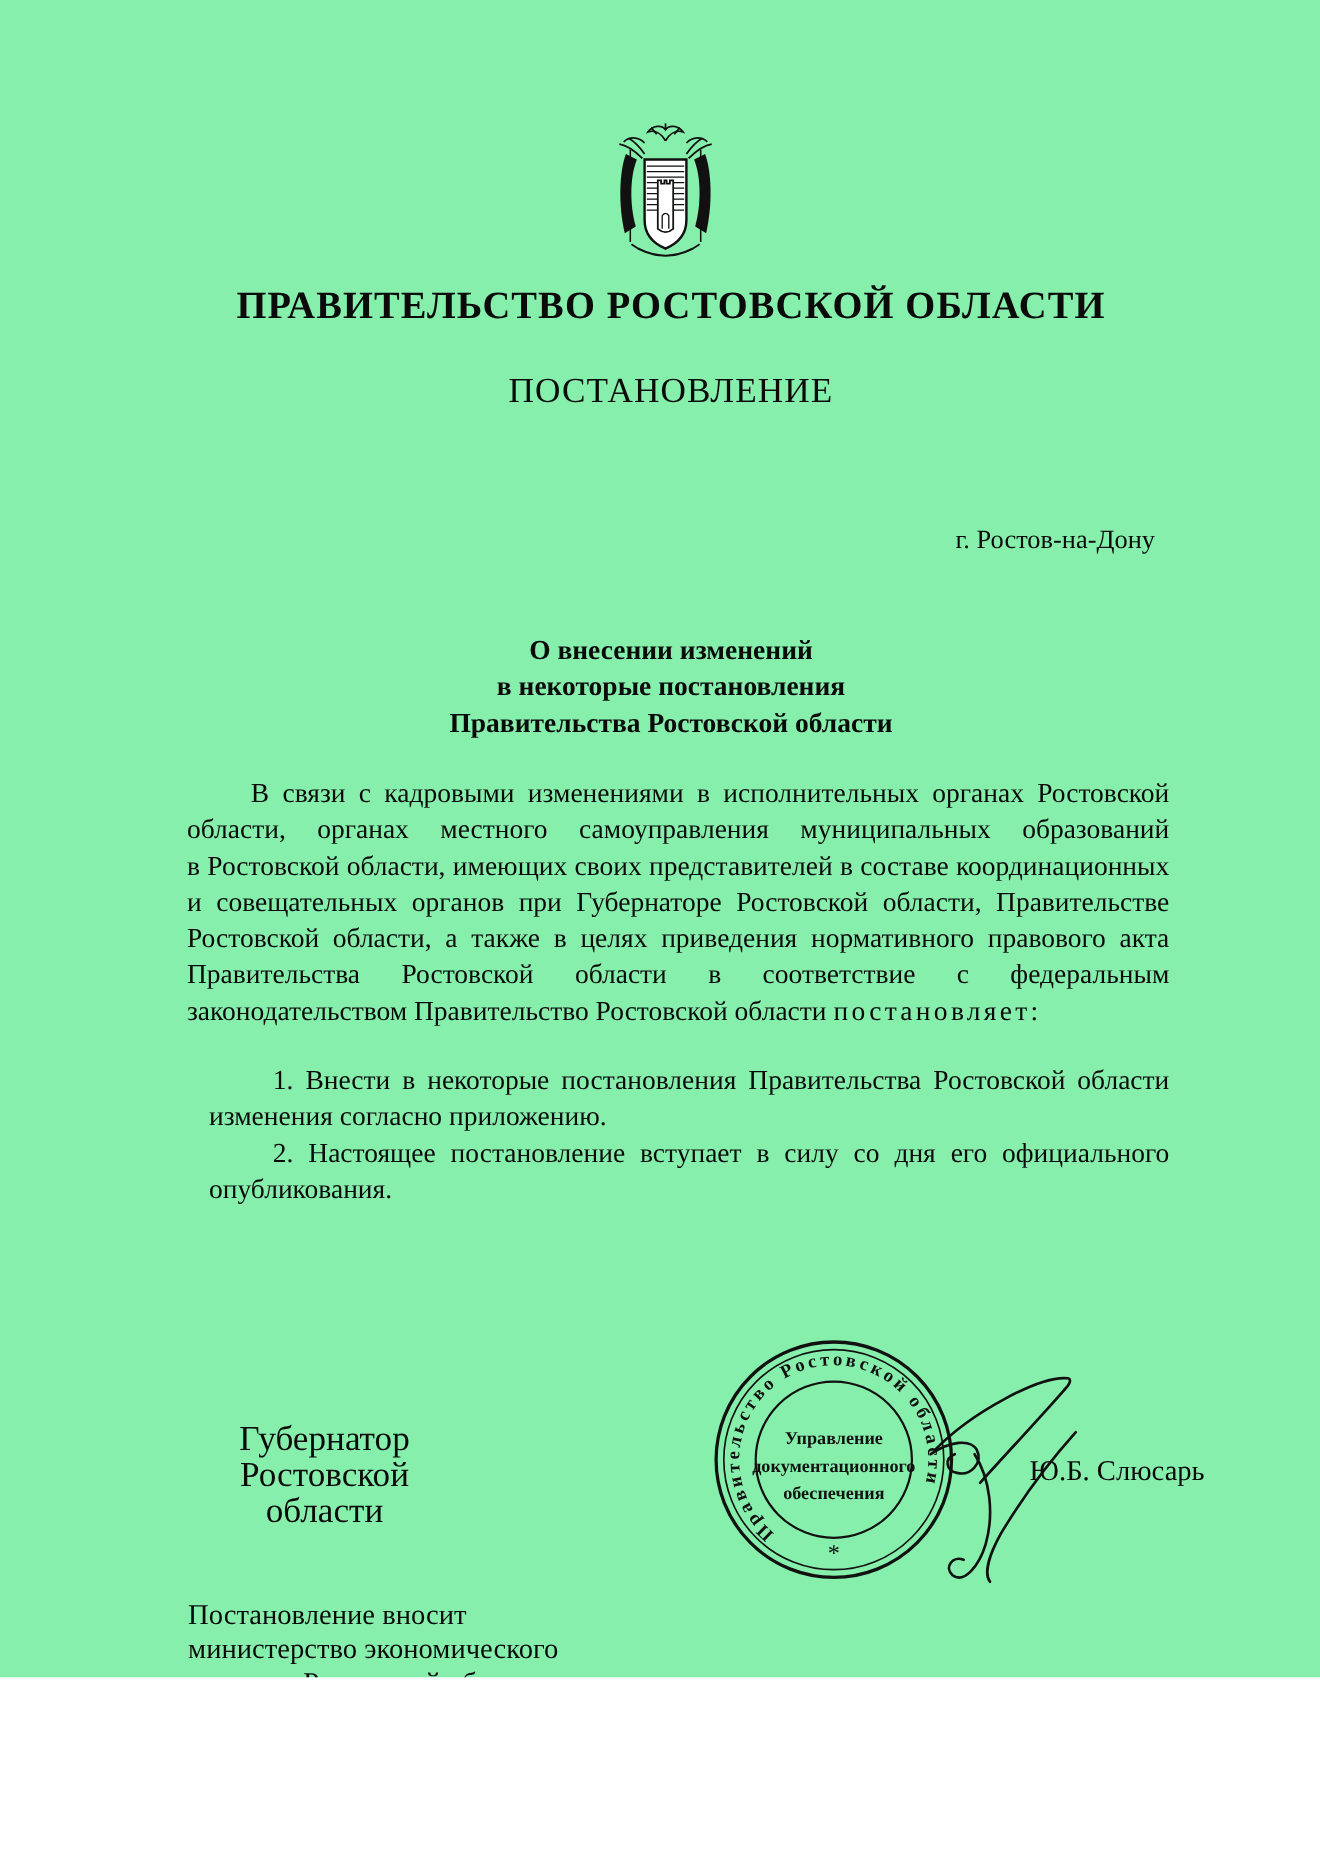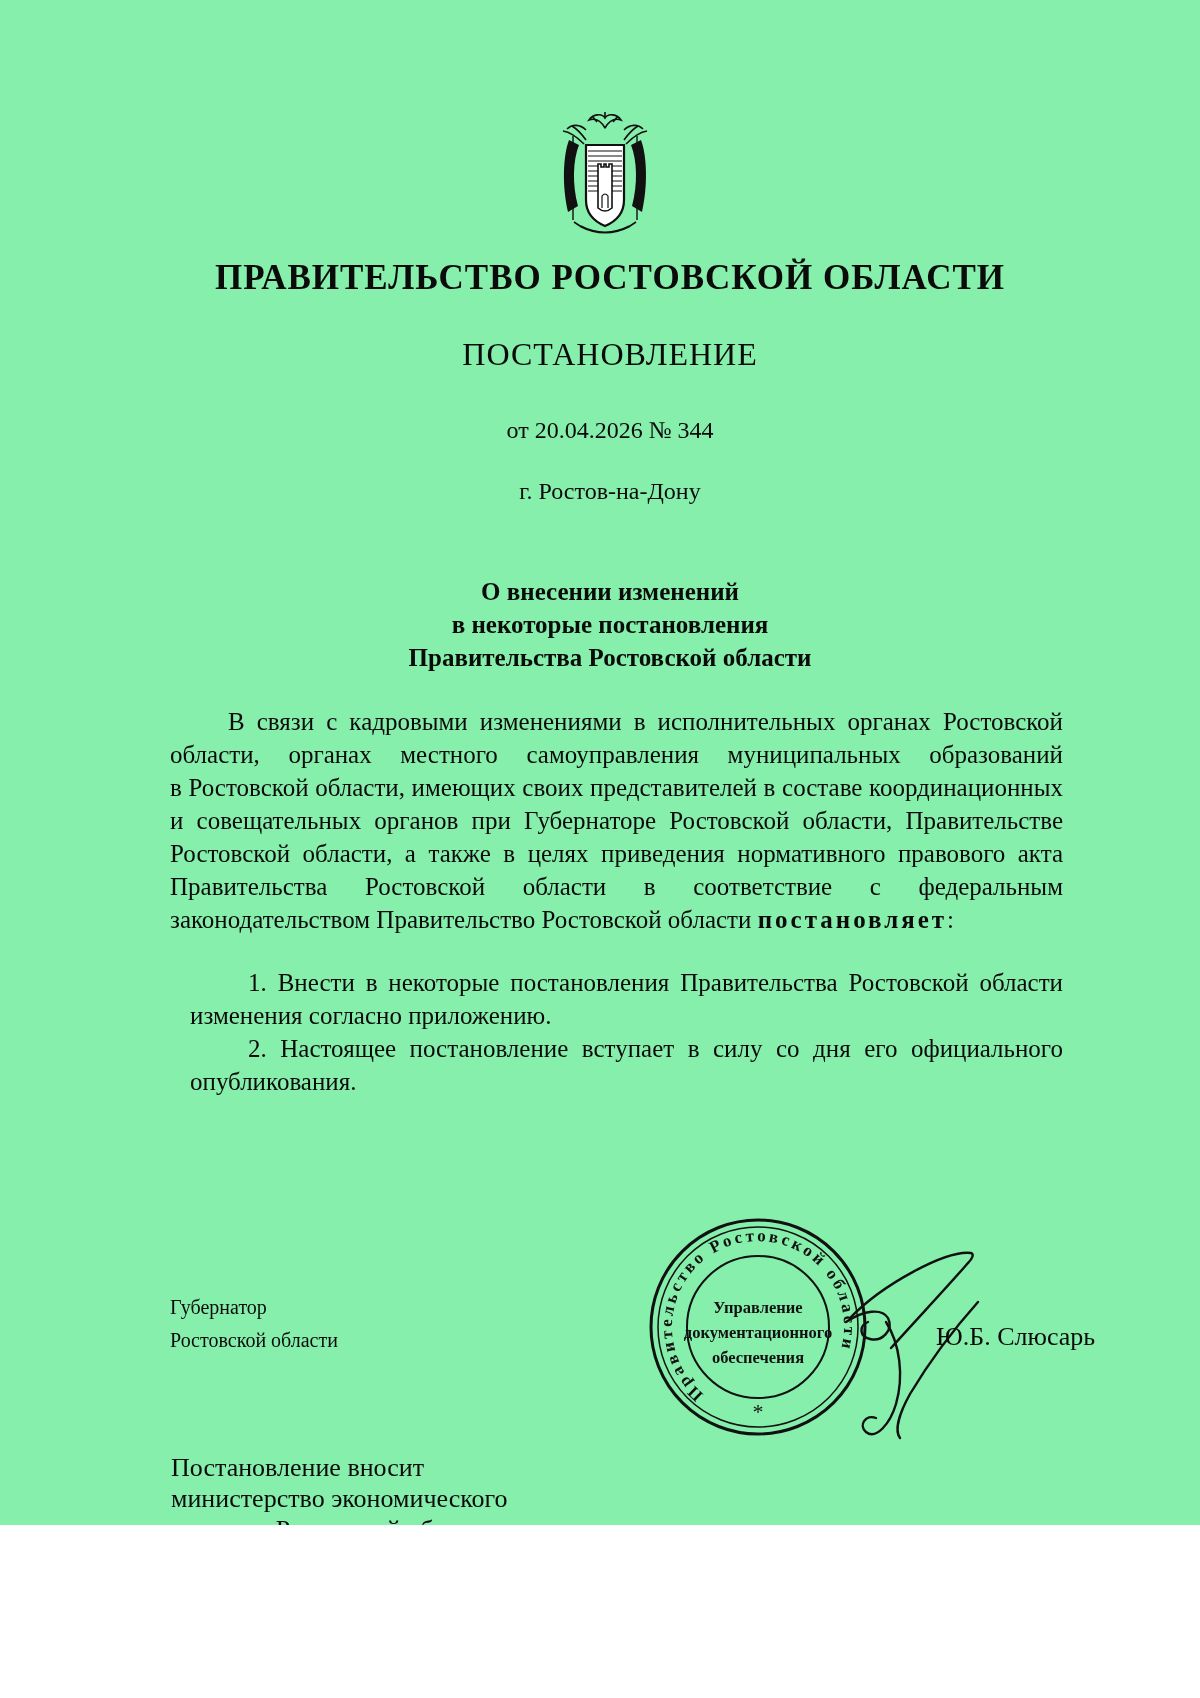--- a/index.html
+++ b/index.html
@@ -8,33 +8,33 @@
     width:1200px;height:1525px;
     background:#86efac;
     font-family:"Liberation Serif","DejaVu Serif",serif;
     color:#0b0b0b;
     overflow:hidden;
   }
   .centered{position:absolute;left:170px;width:880px;text-align:center;}
   .org-name{top:258px;font-size:35px;font-weight:bold;letter-spacing:1px;}
   .doc-type{top:336px;font-size:32px;font-weight:normal;letter-spacing:1px;}
   .date-line{top:417px;font-size:24px;}
-  .city-line{top:478px;font-size:24px;}
+  .city-line{top:478px;font-size:24px;text-align:right;}
   .subject{top:575px;font-size:25px;font-weight:bold;line-height:33px;}
   .body-block{
     position:absolute;left:170px;top:705px;width:893px;
     font-size:25px;line-height:33px;text-align:justify;
   }
   .body-block p{margin:0;text-indent:58px;}
   .items{margin-top:30px;margin-left:20px;}
-  .bold-sp{font-weight:bold;letter-spacing:0.12em;}
+  .bold-sp{font-weight:normal;letter-spacing:0.12em;}
   .emblem{position:absolute;left:550px;top:112px;width:110px;height:126px;}
   .gov-left{
     position:absolute;left:170px;top:1291px;width:250px;
-    font-size:20px;line-height:33px;
+    font-size:32px;line-height:33px;text-align:center;
   }
   .sig-name{position:absolute;left:936px;top:1322px;font-size:26px;white-space:nowrap;}
   .stamp{position:absolute;left:647px;top:1216px;width:222px;height:222px;}
   .stamp text{fill:#111;}
   .ring-text{font-size:17px;font-weight:bold;letter-spacing:3px;font-family:"Liberation Serif",serif;}
   .stamp-center{font-size:16.5px;font-weight:bold;text-anchor:middle;font-family:"Liberation Serif",serif;}
   .stamp-star{font-size:22px;text-anchor:middle;}
   .signature-svg{position:absolute;left:828px;top:1242px;width:200px;height:205px;}
   .submitter{
     position:absolute;left:171px;top:1452px;
@@ -72,21 +72,20 @@
       <path d="M48,56 L48,52 H51 V55 H54 V52 H56 V55 H59 V52 H62 V56 L62,96 Q55,102 48,96 Z"></path>
       <path d="M52,96 V84 Q55,80 58,84 V96" stroke-width="1.2"></path>
     </g>
 
     <path d="M30,114 Q55,127 80,114" stroke="#111" stroke-width="2" fill="none"></path>
     <path d="M30,114 L24,110 M80,114 L86,110" stroke="#111" stroke-width="1.6" fill="none"></path>
   </svg>
 
   <div class="centered org-name">ПРАВИТЕЛЬСТВО РОСТОВСКОЙ ОБЛАСТИ</div>
   <div class="centered doc-type">ПОСТАНОВЛЕНИЕ</div>
-  <div class="centered date-line">от 20.04.2026 № 344</div>
   <div class="centered city-line">г. Ростов-на-Дону</div>
 
   <div class="centered subject">
     <div>О внесении изменений</div>
     <div>в некоторые постановления</div>
     <div>Правительства Ростовской области</div>
   </div>
 
   <div class="body-block">
     <p><span>В связи с кадровыми изменениями в исполнительных органах Ростовской области, органах местного самоуправления муниципальных образований в&nbsp;Ростовской области, имеющих своих представителей в составе координационных и совещательных органов при Губернаторе Ростовской области, Правительстве Ростовской области, а&nbsp;также в целях приведения нормативного правового акта Правительства Ростовской области в&nbsp;соответствие с федеральным законодательством Правительство Ростовской области </span><span class="bold-sp">постановляет</span><span>:</span></p>

